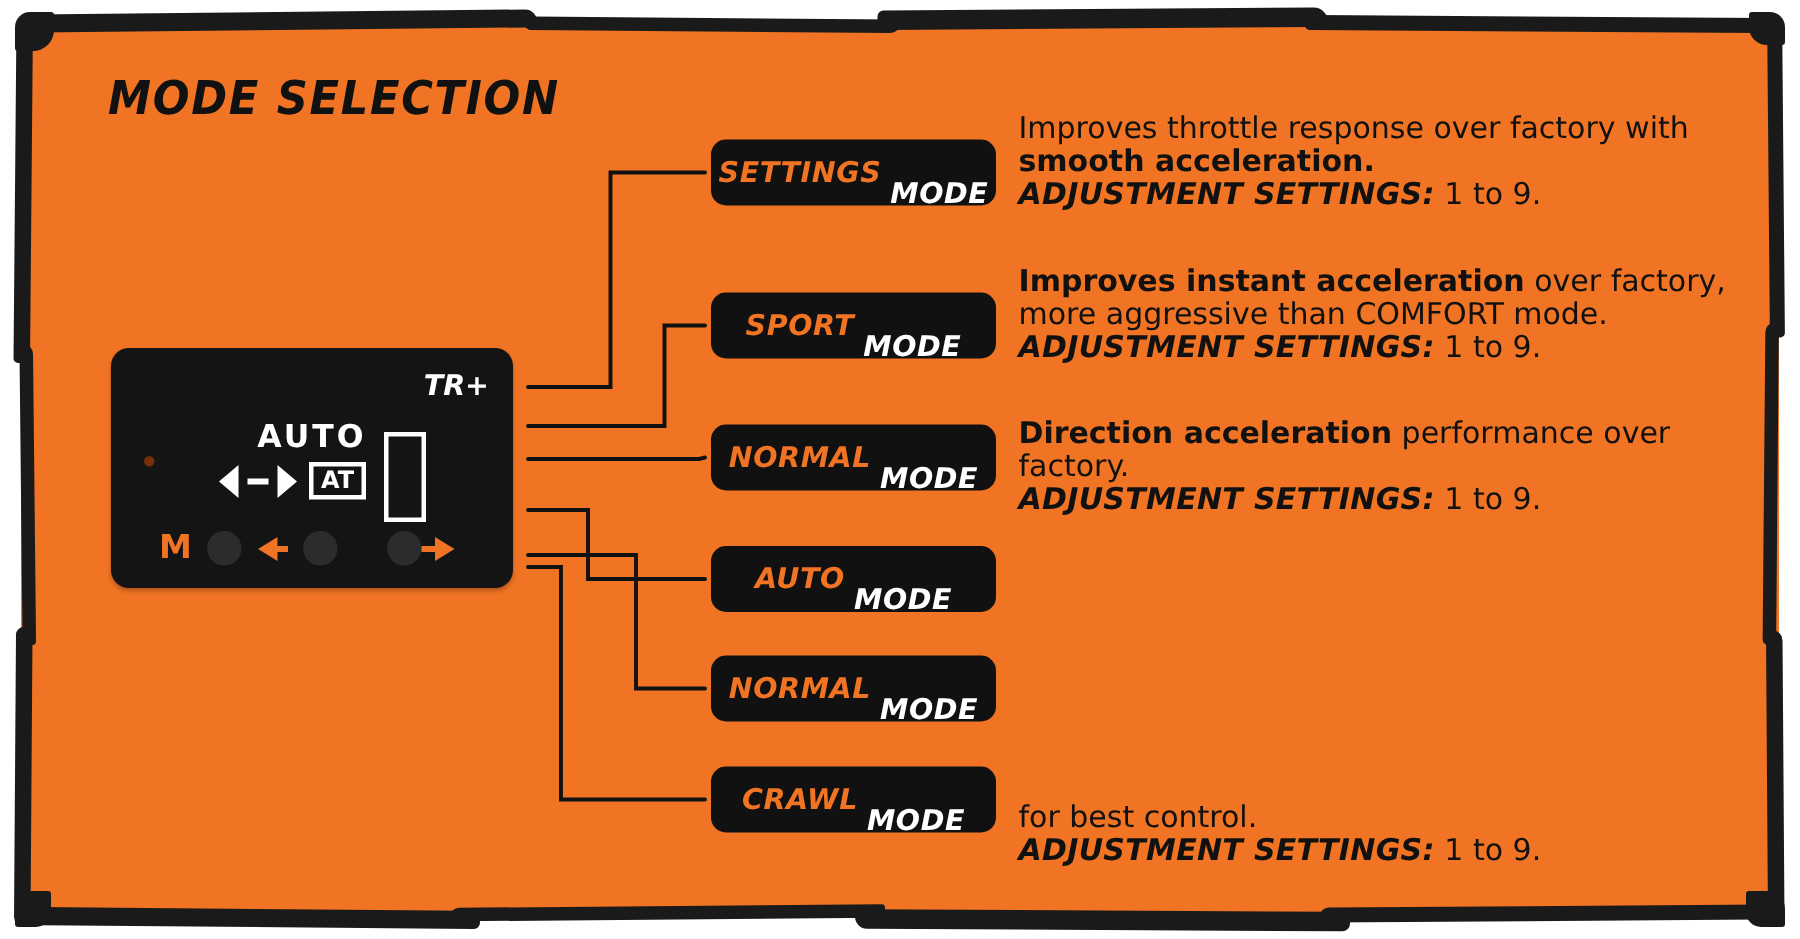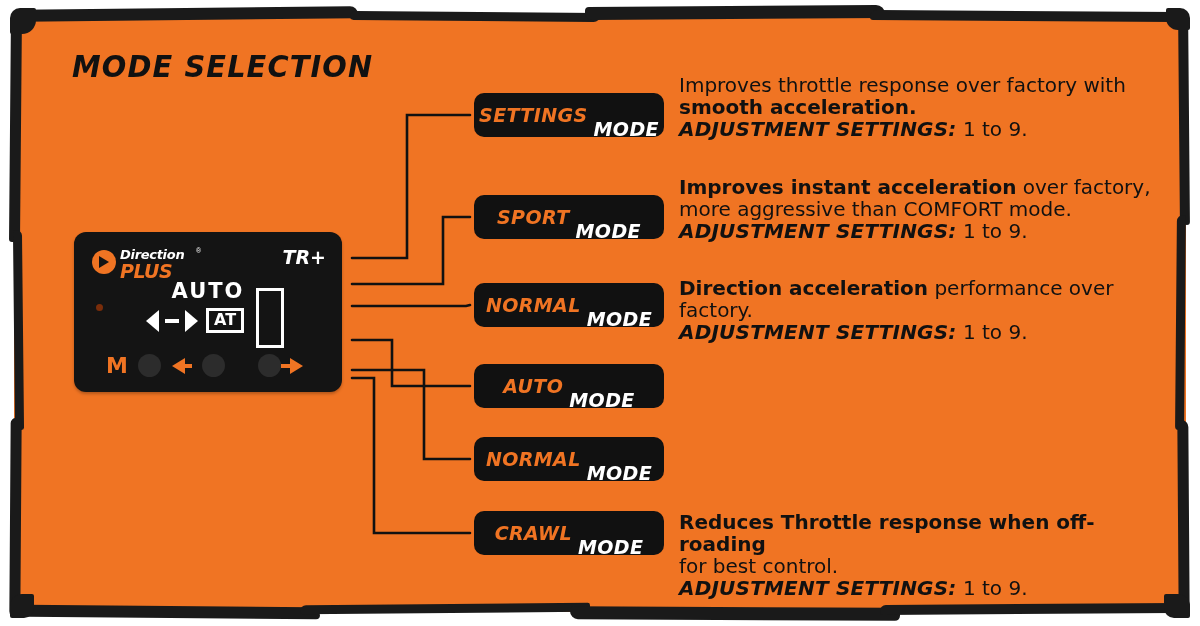--- a/index.html
+++ b/index.html
@@ -356,26 +356,20 @@
   <div class="brush b-r2"></div>
   <div class="brush b-r3"></div>
   <div class="corner c-tl"></div>
   <div class="corner c-tr"></div>
   <div class="corner c-bl"></div>
   <div class="corner c-br"></div>
 
   <div id="title">MODE SELECTION</div>
 
   <div id="device">
-    <div id="device-brand">
-      <div class="brand-arrow"></div>
-      <div class="brand-direction">Direction</div>
-      <div class="brand-reg">®</div>
-      <div class="brand-plus">PLUS</div>
-    </div>
     <div id="device-model">TR+</div>
     <div id="device-led"></div>
 
     <div id="screen-mode">AUTO</div>
 
     <div id="screen-row">
       <div class="arrow-left"></div>
       <div class="dash"></div>
       <div class="arrow-right"></div>
       <div id="at-box">AT</div>
@@ -424,15 +418,15 @@
     <span class="md">MODE</span>
   </div>
   <div class="pill" style="top:511px">
     <span class="kw">CRAWL</span>
     <span class="md">MODE</span>
   </div>
 
   <div class="desc" style="top:74px">Improves throttle response over factory with <b>smooth acceleration.</b><br><span class="adj">ADJUSTMENT SETTINGS:</span> 1 to 9.</div>
   <div class="desc" style="top:176px"><b>Improves instant acceleration</b> over factory,<br>more aggressive than COMFORT mode.<br><span class="adj">ADJUSTMENT SETTINGS:</span> 1 to 9.</div>
   <div class="desc" style="top:277px"><b>Direction acceleration</b> performance over factory.<br><span class="adj">ADJUSTMENT SETTINGS:</span> 1 to 9.</div>
-  <div class="desc" style="top:511px"><b>Reduces Throttle response when off-roading</b><br>for best control.<br><span class="adj">ADJUSTMENT SETTINGS:</span> 1 to 9.</div>
+  <div class="desc" style="top:511px"><br>for best control.<br><span class="adj">ADJUSTMENT SETTINGS:</span> 1 to 9.</div>
 
 </div>
 
 </body></html>

